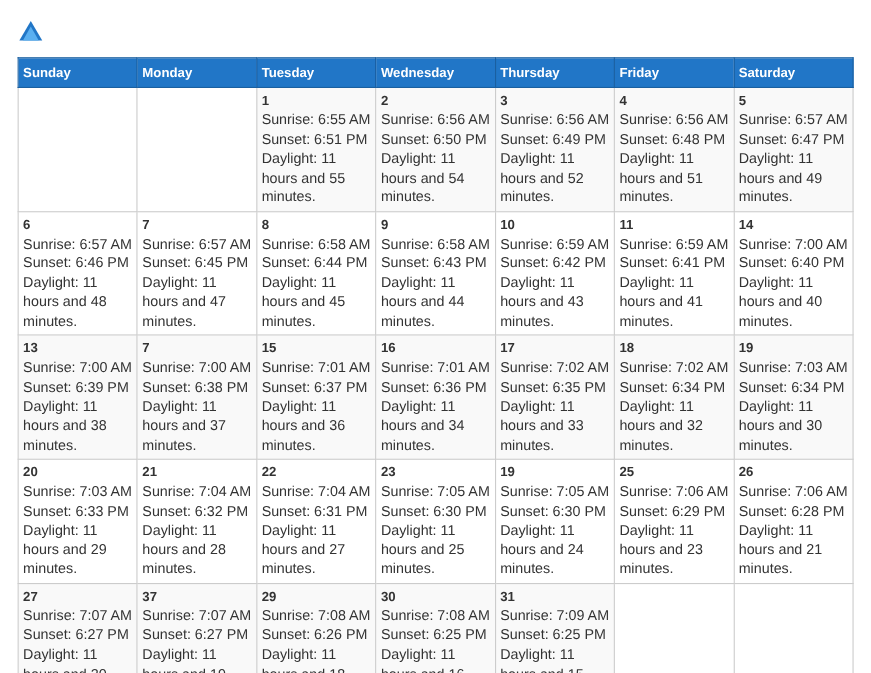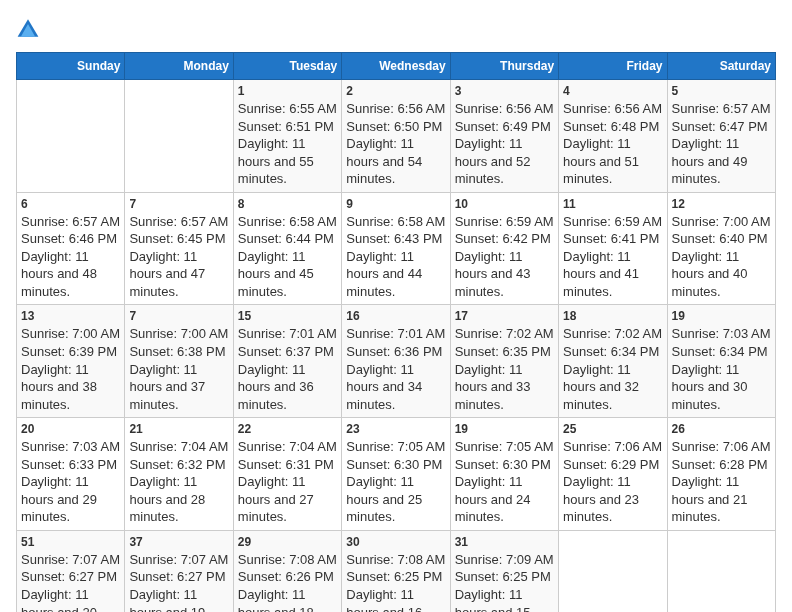--- a/index.html
+++ b/index.html
@@ -54,21 +54,21 @@
     }
     table {
       width: 100%;
       border-collapse: collapse;
       font-size: 11px;
     }
     thead tr th {
       background: #2176c7;
       color: #fff;
       padding: 6px 4px;
-      text-align: right;
+      text-align: left;
       font-weight: bold;
       font-size: 12px;
       border: 1px solid #1a5fa0;
     }
     tbody tr td {
       border: 1px solid #ccc;
       vertical-align: top;
       padding: 4px;
       width: 108px;
       height: 80px;
@@ -193,21 +193,21 @@
 Sunset: 6:42 PM
 Daylight: 11 hours and 43 minutes.</div>
         </td>
         <td>
           <span class="day-number">11</span>
           <div class="cell-content">Sunrise: 6:59 AM
 Sunset: 6:41 PM
 Daylight: 11 hours and 41 minutes.</div>
         </td>
         <td>
-          <span class="day-number">12</span>
+          <span class="day-number">14</span>
           <div class="cell-content">Sunrise: 7:00 AM
 Sunset: 6:40 PM
 Daylight: 11 hours and 40 minutes.</div>
         </td>
       </tr>
       <tr>
         <td>
           <span class="day-number">13</span>
           <div class="cell-content">Sunrise: 7:00 AM
 Sunset: 6:39 PM
@@ -289,21 +289,21 @@
         </td>
         <td>
           <span class="day-number">26</span>
           <div class="cell-content">Sunrise: 7:06 AM
 Sunset: 6:28 PM
 Daylight: 11 hours and 21 minutes.</div>
         </td>
       </tr>
       <tr>
         <td>
-          <span class="day-number">51</span>
+          <span class="day-number">27</span>
           <div class="cell-content">Sunrise: 7:07 AM
 Sunset: 6:27 PM
 Daylight: 11 hours and 20 minutes.</div>
         </td>
         <td>
           <span class="day-number">37</span>
           <div class="cell-content">Sunrise: 7:07 AM
 Sunset: 6:27 PM
 Daylight: 11 hours and 19 minutes.</div>
         </td>

